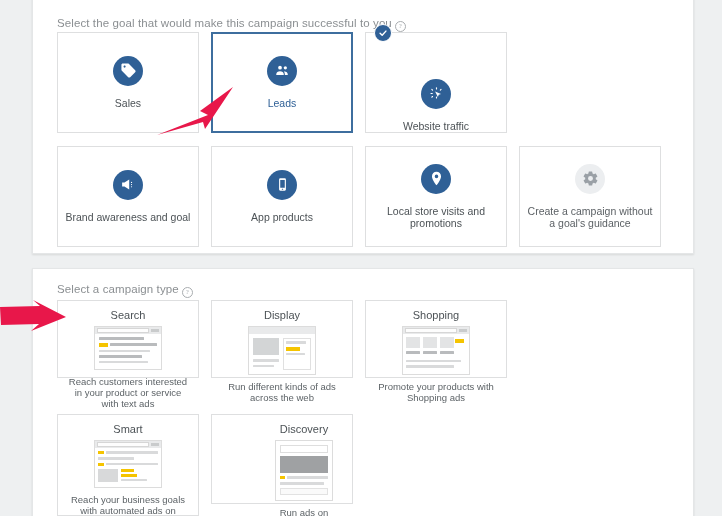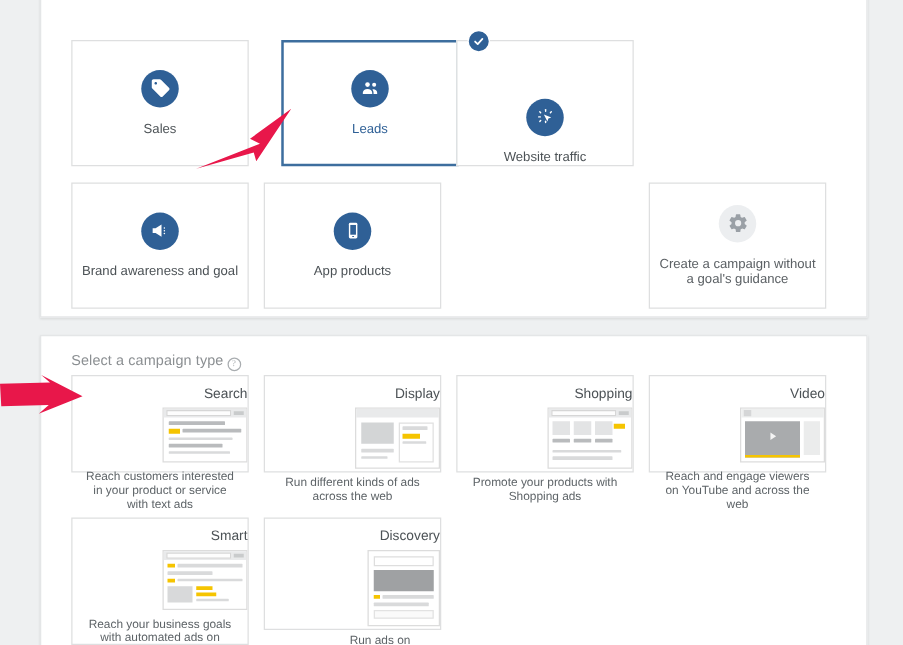--- a/index.html
+++ b/index.html
@@ -80,21 +80,21 @@
     z-index:6;
   }
 
   
   .type-card{
     position:absolute;
     width:142px;
     background:#fff;
     border:1px solid #dedfe0;
     box-sizing:border-box;
-    display:flex;flex-direction:column;align-items:flex-end;
+    display:flex;flex-direction:column;align-items:center;
   }
   .type-title{
     font-size:11px;color:#4c5256;margin-top:8px;margin-bottom:5px;
     text-align:center;
   }
   .type-desc{
     font-size:9.5px;color:#5d6367;text-align:center;
     line-height:11px;padding:0 7px 7px 7px;
   }
   .thumb{
@@ -121,31 +121,34 @@
   .scroll-edge{
     position:absolute;right:0;top:0;width:8px;height:516px;background:#eef0f1;
   }
 </style>
 </head>
 <body>
 
 <div class="page">
 
   <div class="panel" id="goal-panel">
+    <div class="section-label" style="left:24px;top:26px;">
+      <span>Select the goal that would make this campaign successful to you</span><span class="help-icon">?</span>
+    </div>
 
     <div class="goal-card" style="left:24px;top:41px;">
       <div class="gi">
         <svg width="17" height="17" viewBox="0 0 24 24" fill="#fff" aria-hidden="true">
           <path d="M21.4 11.6l-9-9C12 2.2 11.5 2 11 2H4c-1.1 0-2 .9-2 2v7c0 .5.2 1 .6 1.4l9 9c.4.4.9.6 1.4.6s1-.2 1.4-.6l7-7c.4-.4.6-.9.6-1.4s-.2-1-.6-1.4zM6.5 8C5.7 8 5 7.3 5 6.5S5.7 5 6.5 5 8 5.7 8 6.5 7.3 8 6.5 8z"></path>
         </svg>
       </div>
       <div class="glabel">Sales</div>
     </div>
 
-    <div class="goal-card selected" style="left:192px;top:41px;">
+    <div class="goal-card selected" style="left:178px;top:41px;">
       <div class="gi">
         <svg width="17" height="17" viewBox="0 0 24 24" fill="#fff" aria-hidden="true">
           <circle cx="8.5" cy="8" r="2.6"></circle>
           <circle cx="16" cy="8.2" r="2.3"></circle>
           <path d="M3.2 17.2c0-2.6 2.4-4.2 5.3-4.2s5.3 1.6 5.3 4.2v1.3H3.2z"></path>
           <path d="M15 13.3c2.4.2 4.4 1.6 4.4 3.9v1.3h-4.1v-1.3c0-1.5-.5-2.8-1.4-3.7z"></path>
         </svg>
       </div>
       <div class="glabel">Leads</div>
     </div>
@@ -187,20 +190,28 @@
       <div class="gi">
         <svg width="17" height="17" viewBox="0 0 24 24" fill="#fff" aria-hidden="true">
           <rect x="7.2" y="3.2" width="9.6" height="17.6" rx="1.6"></rect>
           <rect x="8.8" y="5.6" width="6.4" height="11" fill="#2f6096"></rect>
           <rect x="10.9" y="18" width="2.2" height="1.3" rx=".6" fill="#2f6096"></rect>
         </svg>
       </div>
       <div class="glabel">App products</div>
     </div>
 
+    <div class="goal-card" style="left:332px;top:155px;">
+      <div class="gi">
+        <svg width="17" height="17" viewBox="0 0 24 24" fill="#fff" aria-hidden="true">
+          <path d="M12 2.6c-3.6 0-6.4 2.8-6.4 6.4 0 4.8 6.4 12.4 6.4 12.4s6.4-7.6 6.4-12.4c0-3.6-2.8-6.4-6.4-6.4zm0 8.9a2.5 2.5 0 110-5 2.5 2.5 0 010 5z"></path>
+        </svg>
+      </div>
+      <div class="glabel">Local store visits and promotions</div>
+    </div>
 
     <div class="goal-card muted" style="left:486px;top:155px;">
       <div class="gi">
         <svg width="17" height="17" viewBox="0 0 24 24" fill="#9aa0a6" aria-hidden="true">
           <path d="M19.4 13c.04-.3.06-.64.06-1s-.02-.7-.07-1l2.1-1.63a.5.5 0 00.12-.64l-2-3.46a.5.5 0 00-.6-.22l-2.49 1a7.3 7.3 0 00-1.7-1l-.38-2.65a.49.49 0 00-.49-.4h-4a.49.49 0 00-.48.42l-.38 2.65c-.6.25-1.17.58-1.7 1l-2.49-1a.5.5 0 00-.6.22l-2 3.46c-.12.21-.07.49.12.64L4.6 11c-.05.3-.08.65-.08 1s.02.7.07 1l-2.1 1.63a.5.5 0 00-.12.64l2 3.46c.12.22.37.29.6.22l2.49-1c.5.42 1.08.75 1.69 1l.38 2.65c.04.24.24.42.48.42h4c.24 0 .45-.18.48-.42l.38-2.65c.6-.25 1.18-.58 1.7-1l2.49 1c.23.09.48 0 .6-.22l2-3.46a.5.5 0 00-.12-.64zM12 15.5a3.5 3.5 0 110-7 3.5 3.5 0 010 7z"></path>
         </svg>
       </div>
       <div class="glabel">Create a campaign without a goal's guidance</div>
     </div>
   </div>
@@ -270,37 +281,20 @@
           <div style="flex:1;border:.5px solid #e0e0e0;padding:2px;">
             <div class="ln light" style="width:90%;"></div>
             <div class="ad" style="width:14px;height:4px;display:block;margin-bottom:2px;"></div>
             <div class="ln light" style="width:86%;"></div>
           </div>
         </div>
       </div>
       <div class="type-desc">Run different kinds of ads across the web</div>
     </div>
 
-    <div class="type-card" style="left:486px;top:31px;height:78px;">
-      <div class="type-title">Video</div>
-      <div class="thumb">
-        <div class="tb-bar" style="background:#eeefef;">
-            <div style="width:6px;height:5px;background:#d5d6d7;"></div>
-          </div>
-        <div class="tb-body" style="padding:3px;display:flex;gap:3px;">
-          <div style="flex:1;height:27px;background:#a9abad;position:relative;border-bottom:2px solid #f5c400;">
-            <svg width="10" height="10" viewBox="0 0 24 24" fill="#f4f4f4" style="position:absolute;left:50%;top:45%;transform:translate(-50%,-50%);">
-              <polygon points="8,5 19,12 8,19"></polygon>
-            </svg>
-          </div>
-          <div style="flex:0 0 13px;background:#ebecec;height:27px;"></div>
-        </div>
-      </div>
-      <div class="type-desc">Reach and engage viewers on YouTube and across the web</div>
-    </div>
 
     <div class="type-card" style="left:24px;top:145px;height:102px;">
       <div class="type-title">Smart</div>
       <div class="thumb">
         <div class="tb-bar">
             <div class="tb-url"></div>
             <div class="tb-btn"></div>
           </div>
         <div class="tb-body" style="padding:3px;">
           <div class="row">

